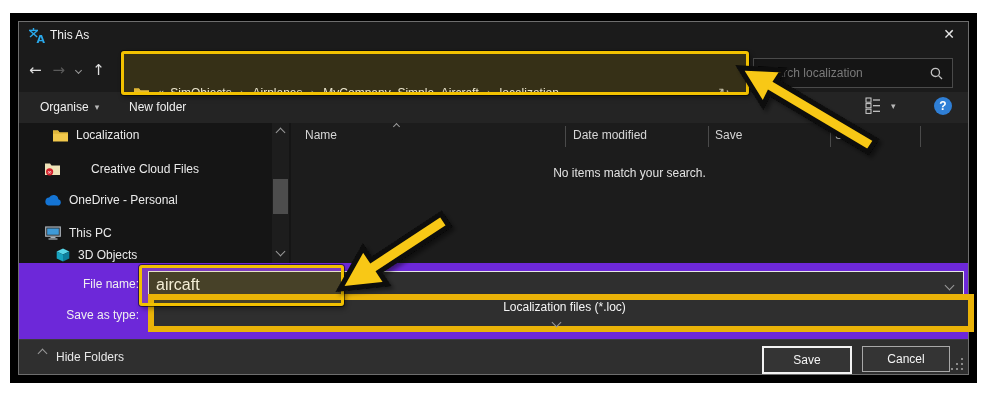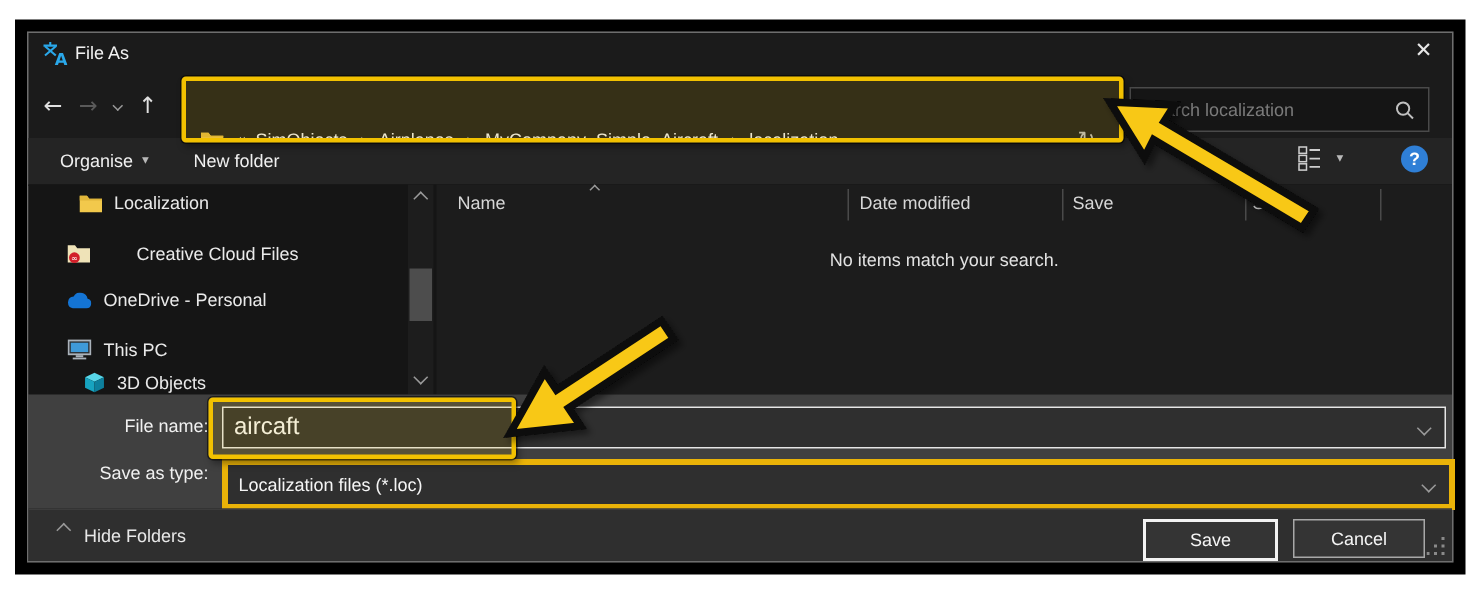--- a/index.html
+++ b/index.html
@@ -61,26 +61,26 @@
   .sb-down{position:absolute;left:5px;bottom:8px;}
 
   .listpane{position:absolute;left:272px;top:0;right:0;height:140px;background:#1c1c1c;}
   .col-hdr{position:absolute;top:5px;color:#d6d6d6;}
   .hdr-name{left:14px;} .hdr-date{left:282px;} .hdr-type{left:424px;} .hdr-size{left:544px;}
   .hdr-sep{position:absolute;top:3px;width:1px;height:21px;background:#4a4a4a;}
   .sort-chev{position:absolute;left:103px;top:1px;}
   .empty-msg{position:absolute;left:0;top:43px;width:100%;text-align:center;color:#e2e2e2;}
 
   
-  .formarea{position:absolute;left:0;top:241px;right:0;height:76px;background:#404040;}
+  .formarea{position:absolute;left:0;top:241px;right:0;height:76px;background:#6d28d9;}
   .form-label{position:absolute;left:0;width:120px;text-align:right;color:#f0f0f0;}
   .fn-label{top:14px;} .st-label{top:45px;}
   .combo{position:absolute;left:129px;width:814px;height:26px;display:flex;align-items:center;background:#2f2f2f;}
   .fn-combo{top:8px;border:1px solid #e6e6e6;}
-  .st-combo{top:43px;border:4px solid #eab308;}
+  .st-combo{top:31px;border:6px solid #eab308;flex-direction:column;}
   .fn-combo input{flex:1;background:transparent;border:none;outline:none;color:#f5f5f5;
                   font-family:"Liberation Sans",sans-serif;font-size:16px;padding:0 4px 0 7px;}
   .st-combo .combo-val{flex:1;padding-left:7px;color:#f5f5f5;}
   .combo .chev{margin-right:10px;}
 
   
   .footer{position:absolute;left:0;top:317px;right:0;bottom:0;background:#2f2f2f;border-top:1px solid #3c3c3c;}
   .hide-folders{position:absolute;left:20px;top:10px;display:flex;align-items:flex-start;gap:10px;color:#e8e8e8;}
   .btn{position:absolute;top:6px;width:86px;height:24px;background:#343434;color:#f5f5f5;
        text-align:center;line-height:24px;}
@@ -104,21 +104,21 @@
   <div class="titlebar">
     <svg class="app-icon" viewBox="0 0 17 17">
       <g stroke="#2aa8ea" stroke-width="1.4" fill="none">
         <path d="M5.5 1 v2"></path>
             <path d="M1 3.4 h9"></path>
             <path d="M2 10 L9.2 3.8"></path>
             <path d="M2 3.8 L9.2 10"></path>
       </g>
       <text x="8.5" y="16" font-size="11" font-weight="bold" fill="#2aa8ea" font-family="DejaVu Sans">A</text>
     </svg>
-    <span class="title-text">File As</span>
+    <span class="title-text">This As</span>
     <div class="close-btn glyph">✕</div>
   </div>
 
   <div class="navrow">
     <div class="navbtns">
       <span class="nav-arrow back glyph">←</span>
       <span class="nav-arrow fwd glyph">→</span>
       <span class="chev chev-down chev-sm"></span>
       <span class="nav-arrow up glyph">↑</span>
     </div>

